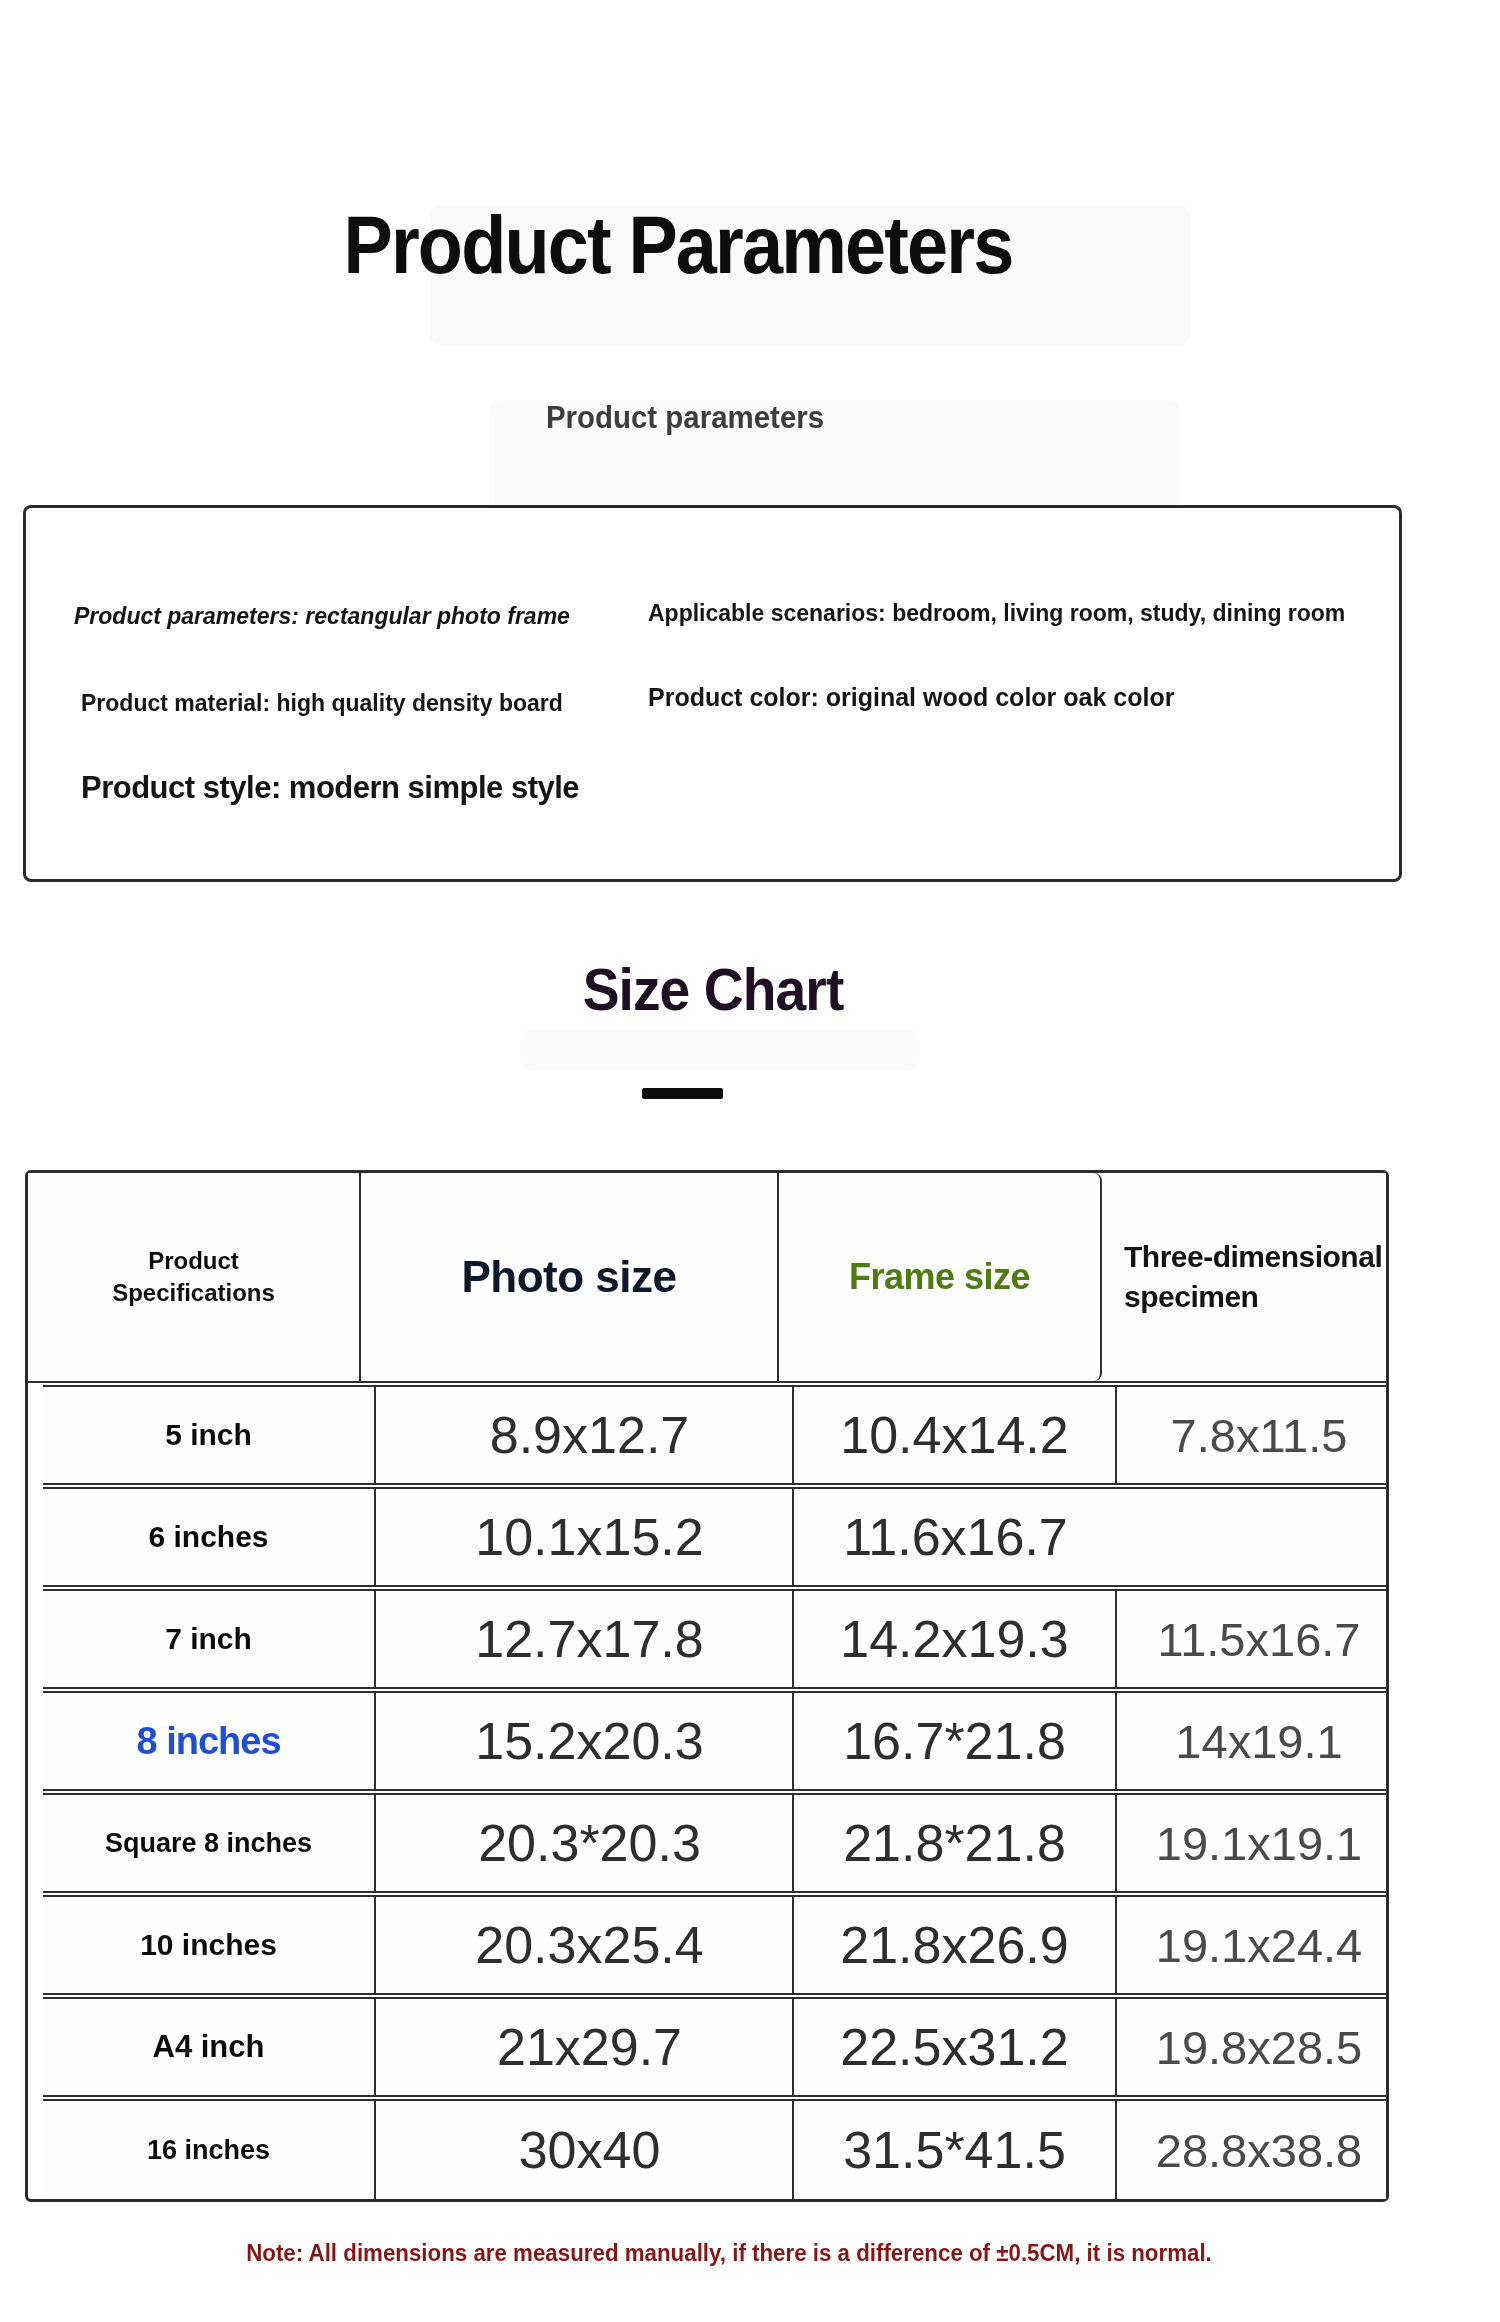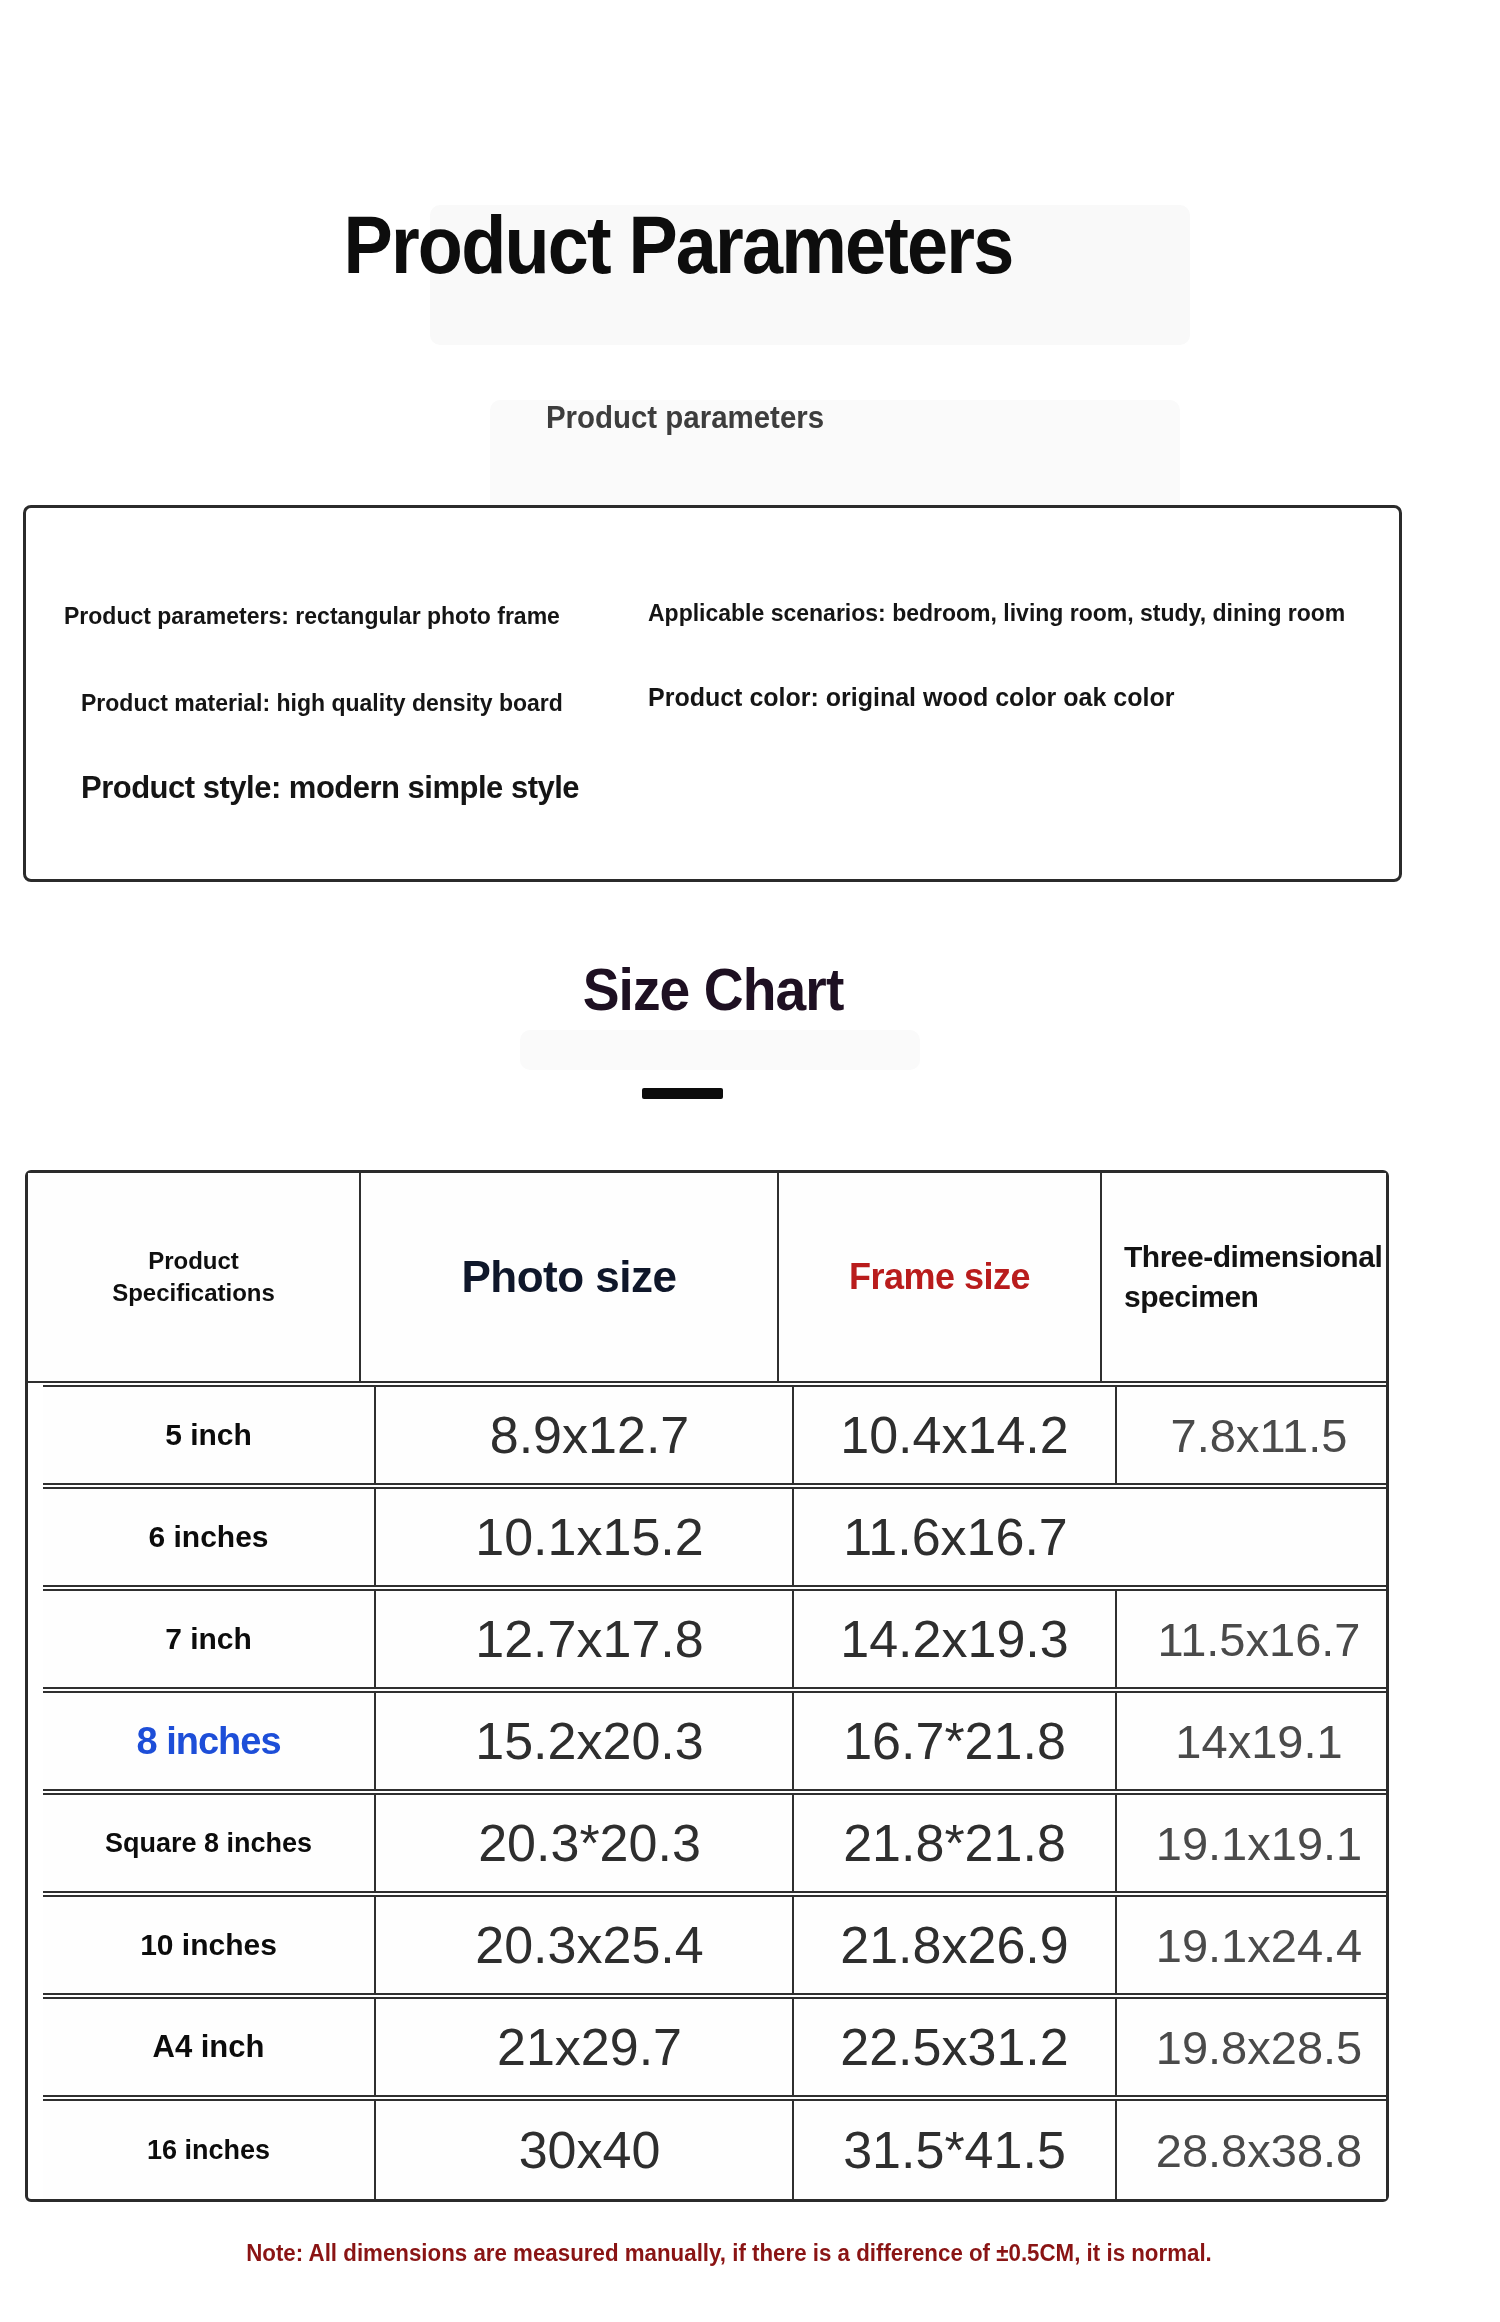--- a/index.html
+++ b/index.html
@@ -22,21 +22,21 @@
     position:absolute; left:50%; top:400px; white-space:nowrap;
     font-size:31px; font-weight:bold; color:#3d3d3d; letter-spacing:0px;
     transform:translateX(-50%) translateX(-65px) scaleX(0.95);
   }
 
   .param-box {
     position:absolute; left:23px; top:505px; width:1379px; height:377px;
     border:3px solid #2b2b2b; border-radius:8px; background:#ffffff; box-sizing:border-box;
   }
   .param-box .cell { position:absolute; font-weight:bold; color:#151515; white-space:nowrap; }
-  .p-type      { left:38px;  top:95px;  font-size:23px; }
+  .p-type      { left:48px;  top:95px;  font-size:23px;font-style:italic; }
   .p-scenarios { left:622px; top:92px;  font-size:23px; }
   .p-material  { left:55px;  top:182px; font-size:23px; }
   .p-color     { left:622px; top:175px; font-size:25px; }
   .p-style     { left:55px;  top:262px; font-size:31px; letter-spacing:-0.5px; }
 
   .size-chart-heading {
     position:absolute; left:50%; top:955px; white-space:nowrap;
     font-size:60px; font-weight:bold; color:#1e1022; letter-spacing:-1px;
     transform:translateX(-50%) translateX(-37px) scaleX(0.92);
   }
@@ -59,21 +59,21 @@
   .t-row.data   { height:100px;margin-left:15px; }
   .t-row:last-child { border-bottom:none; }
   .t-cell {
     display:flex; align-items:center; justify-content:center;
     border-right:2px solid #2f2f2f; box-sizing:border-box; overflow:hidden;
   }
   .t-cell:last-child { border-right:none; }
 
   .h-spec     { font-size:24px; font-weight:bold; color:#0f0f0f; text-align:center; white-space:pre-line; line-height:1.35; }
   .h-photo    { font-size:44px; font-weight:bold; color:#0f172a; letter-spacing:-0.5px; }
-  .h-frame    { font-size:36px; font-weight:bold; color:#b91c1c; letter-spacing:-0.5px; }
+  .h-frame    { font-size:36px; font-weight:bold; color:#4d7c0f; letter-spacing:-0.5px;border-radius:8px; }
   .h-specimen { justify-content:flex-start; padding-left:22px; font-size:30px; font-weight:bold; color:#131313; white-space:pre-line; line-height:1.35; letter-spacing:-0.5px; }
 
   .c-spec  { font-size:30px; font-weight:bold; color:#0c0c0c; }
   .c-photo { font-size:52px; font-weight:400; color:#2e2e2e;padding-left:11px; }
   .c-frame { font-size:52px; font-weight:400; color:#2e2e2e; }
   .c-spcm  { font-size:47px; font-weight:400; color:#4a4a4a; }
 
   
   .t-row.data:nth-child(6) .c-spec { font-size:27px; }                       
   .t-row.data:nth-child(9) .c-spec { font-size:27px; }                       

